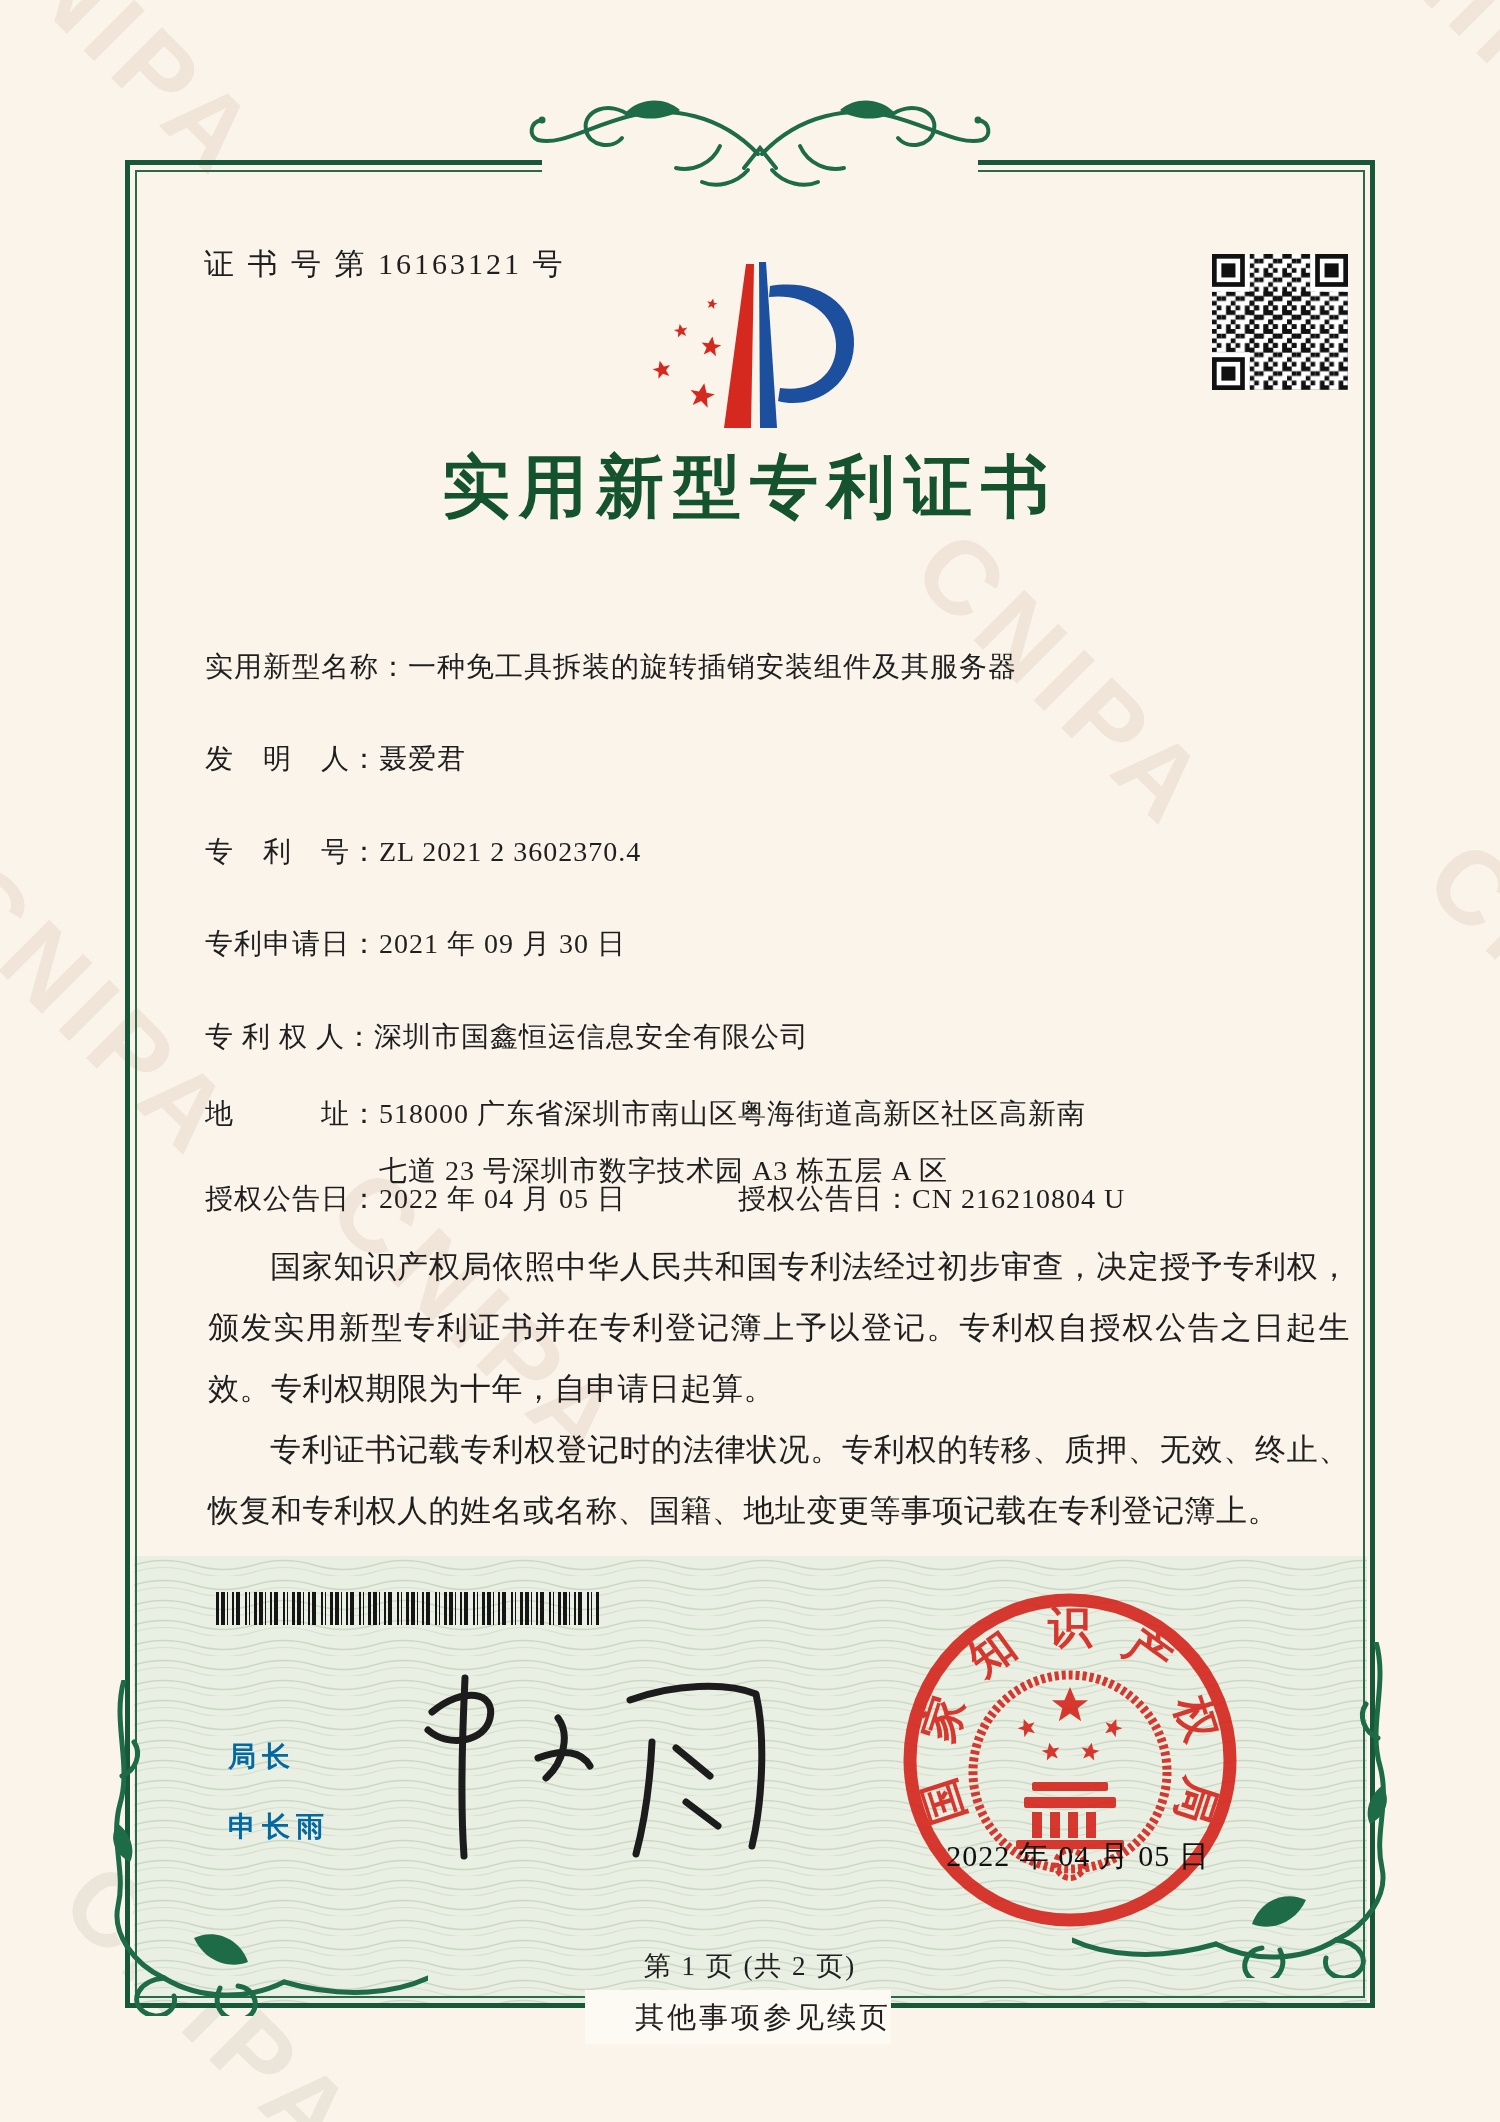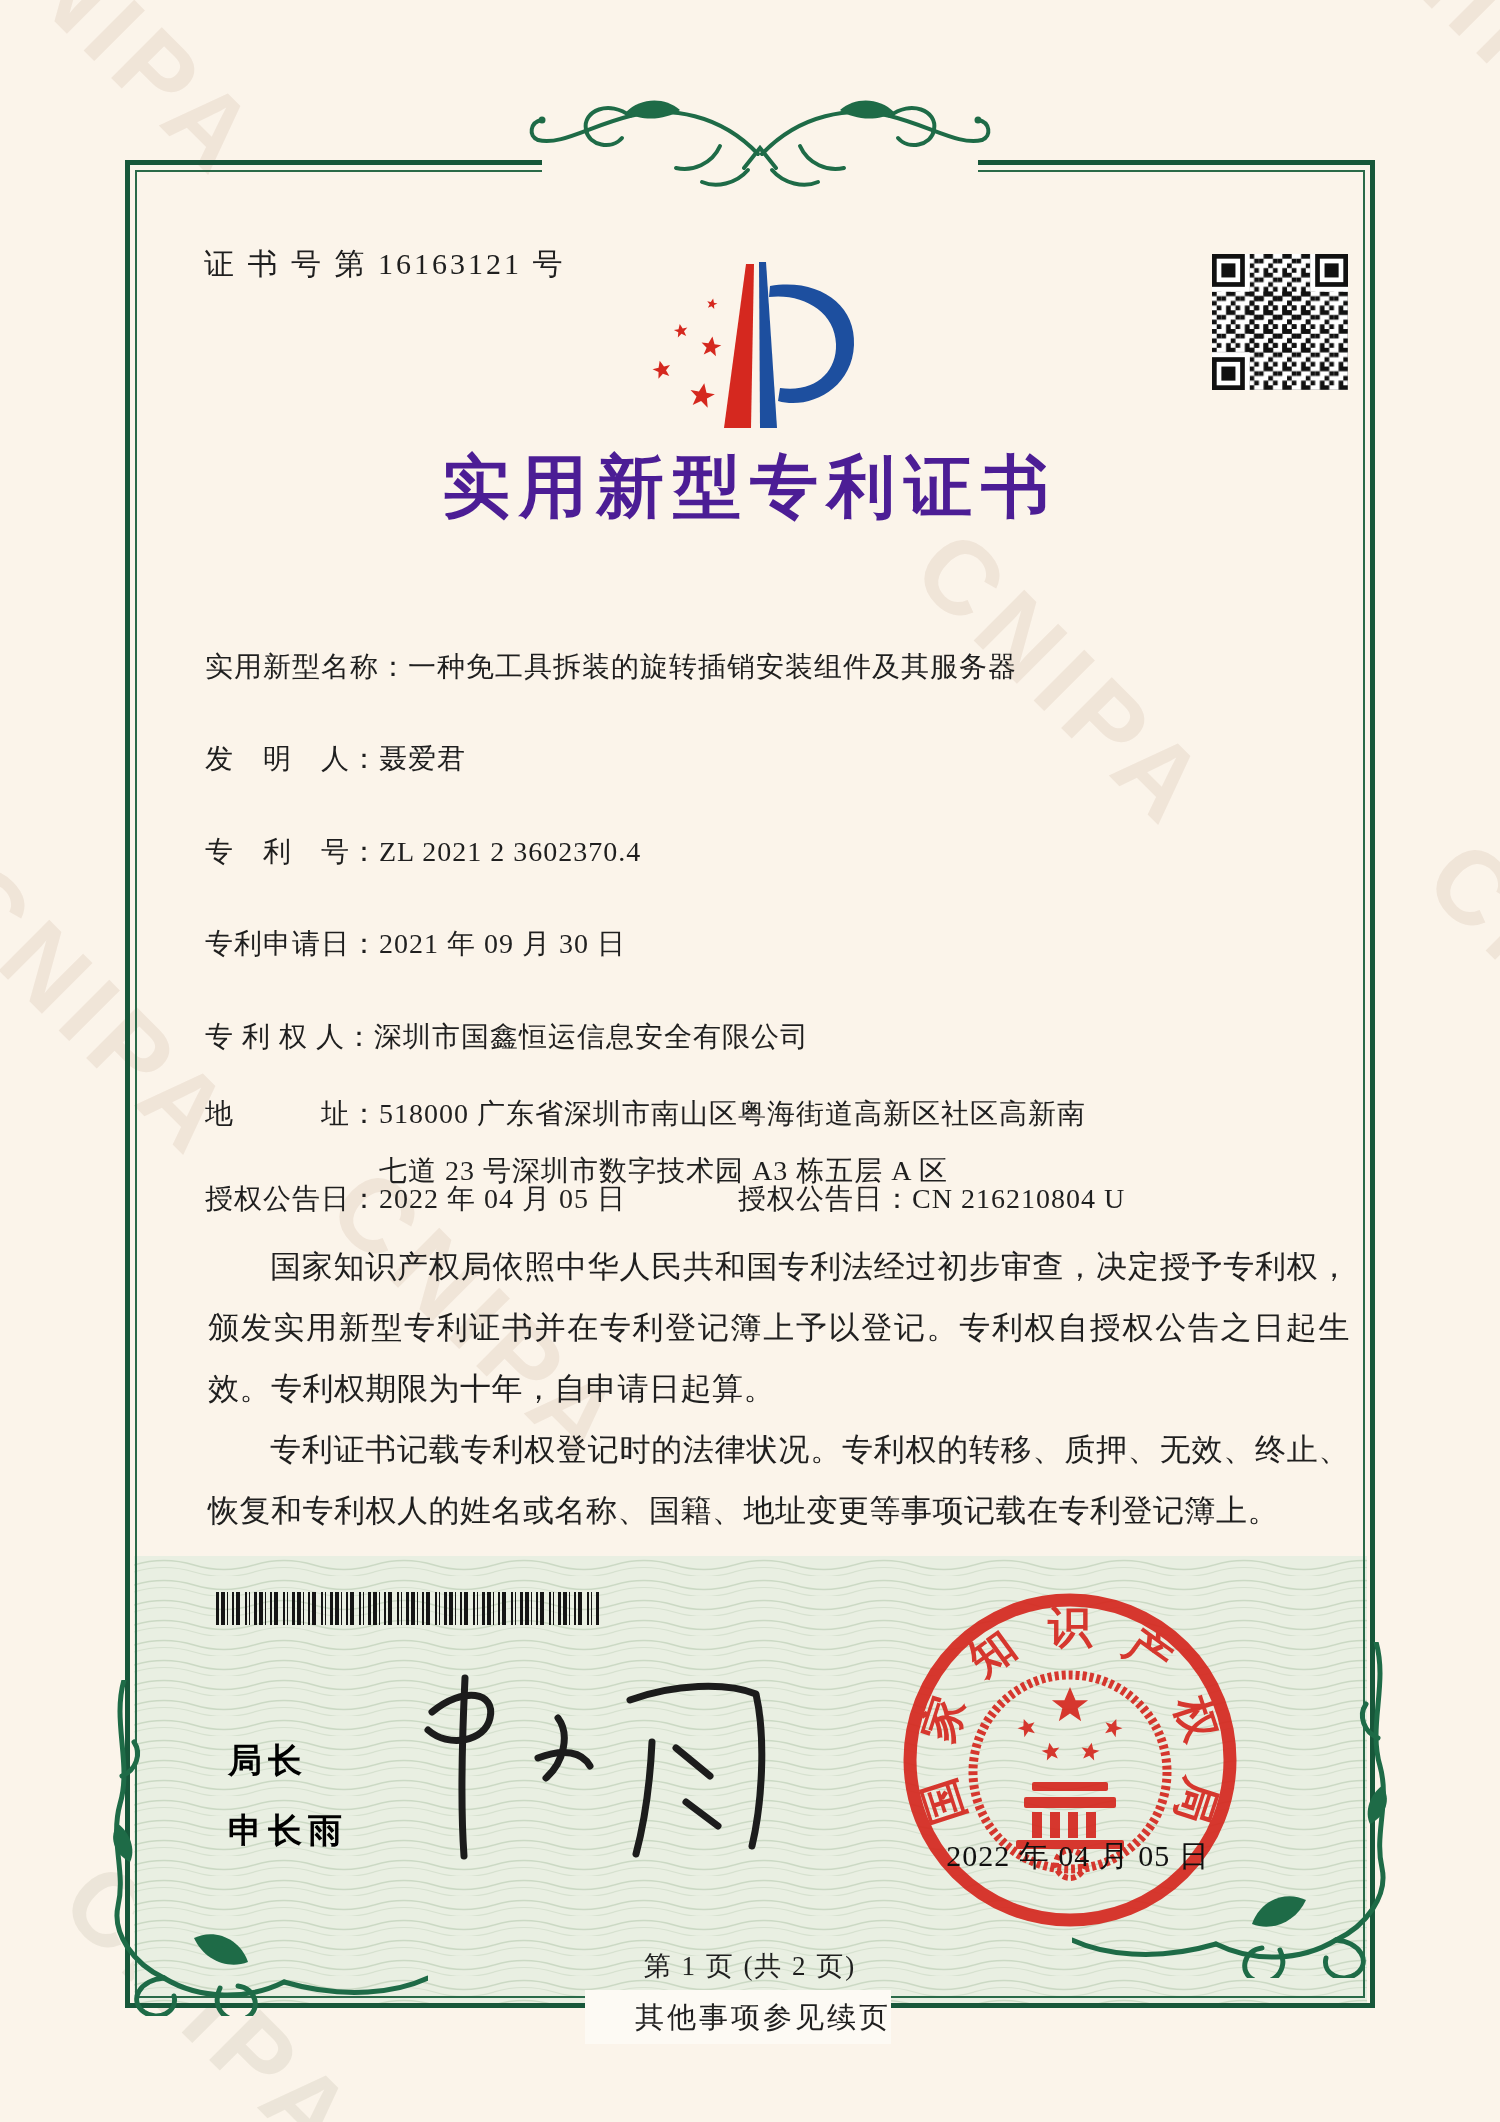--- a/index.html
+++ b/index.html
@@ -30,21 +30,21 @@
   .orn-top{position:absolute;left:528px;top:92px;width:464px;height:118px;z-index:5;}
   .orn-corner{position:absolute;z-index:5;width:330px;height:336px;}
   .orn-corner.left{left:98px;top:1680px;}
   .orn-corner.right{left:1072px;top:1642px;transform:scaleX(-1);transform-origin:center;}
   
   .cert-no{position:absolute;left:204px;top:244px;z-index:6;font-size:30px;letter-spacing:3px;}
   .logo{position:absolute;left:640px;top:248px;width:228px;height:195px;z-index:6;}
   .qr{position:absolute;left:1212px;top:254px;width:136px;height:136px;z-index:6;}
   .title{
     position:absolute;left:0;top:442px;width:100%;text-align:center;z-index:6;
-    font-size:68px;font-weight:700;letter-spacing:9px;color:#4c1d95;
+    font-size:68px;font-weight:700;letter-spacing:9px;color:#14532d;
   }
   
   .field-row{position:absolute;left:205px;z-index:6;font-size:28px;letter-spacing:1px;white-space:nowrap;}
   .field-row .lbl{display:inline-block;}
   .field-row .val{display:inline-block;}
   .row-name{top:648px;}
   .row-inventor{top:740px;}
   .row-patno{top:833px;}
   .row-filing{top:925px;}
   .row-patentee{top:1018px;}
@@ -67,21 +67,21 @@
       #151515 5px 9px, transparent 9px 11px,
       #151515 11px 12px, transparent 12px 16px,
       #151515 16px 18px, transparent 18px 20px,
       #151515 20px 24px, transparent 24px 29px,
       #151515 29px 31px, transparent 31px 33px,
       #151515 33px 34px, transparent 34px 38px);
   }
   
   .sig-label{
     position:absolute;z-index:6;font-family:"Liberation Sans","DejaVu Sans",sans-serif;
-    font-weight:700;font-size:34px;letter-spacing:6px;color:#000000;
+    font-weight:700;font-size:28px;letter-spacing:6px;color:#0369a1;
   }
   .sig-title{left:228px;top:1738px;}
   .sig-name{left:228px;top:1808px;}
   .sig-hand{position:absolute;left:380px;top:1640px;width:430px;height:270px;z-index:6;}
   
   .seal{position:absolute;left:880px;top:1568px;width:390px;height:420px;z-index:7;}
   .seal-date{
     position:absolute;left:928px;top:1836px;width:300px;z-index:8;text-align:center;
     font-size:30px;letter-spacing:1px;color:#101010;
   }

